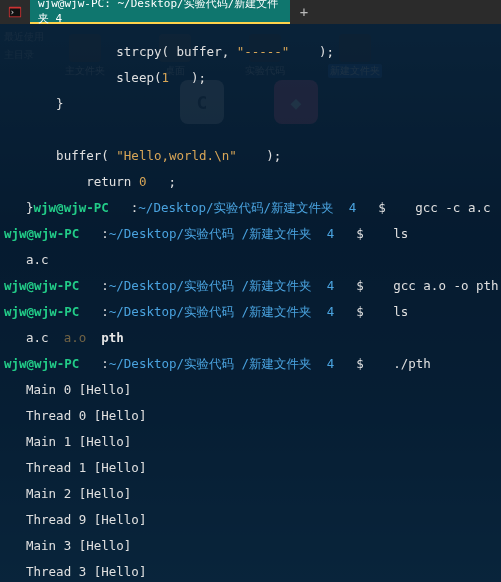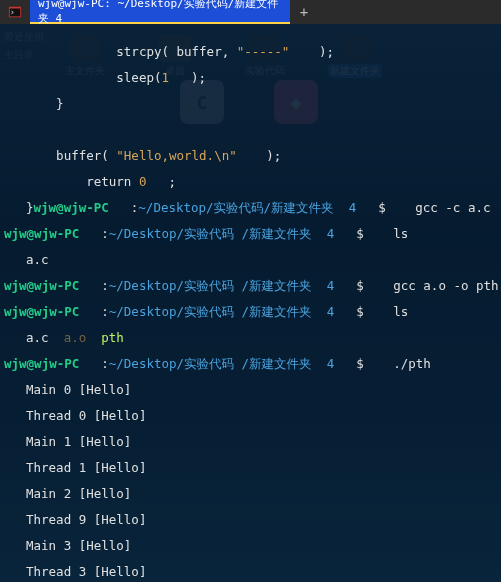--- a/index.html
+++ b/index.html
@@ -43,21 +43,21 @@
   .titlebar {
     position: relative; z-index: 3;
     height: 24px; background: #2b2b2b; display:flex; align-items:stretch;
   }
   .tb-icon {
     width: 30px; display:flex; align-items:center; justify-content:center;
     color:#e0e0e0;
   }
   .tb-icon svg { width:14px; height:14px; }
   .tab {
-    background:#1d4ed8; color:#fff; display:flex; align-items:center;
+    background:#0f766e; color:#fff; display:flex; align-items:center;
     padding: 0 8px; font-size:11px; gap:8px;
     border-bottom: 2px solid #ffd24a;
     max-width: 260px;
   }
   .newtab {
     width:28px; display:flex; align-items:center; justify-content:center;
     color:#bbb; font-size:14px;
   }
   .tb-rest { flex:1; }
 
@@ -77,21 +77,21 @@
     font-family: "DejaVu Sans Mono", Consolas, monospace;
     font-size: 12.5px;
     line-height: 13px;
     white-space: pre;
     overflow: hidden;
   }
   .c-str    { color:#d8a657; }
   .c-white  { color:#e0e0e0;margin-left:22px; }
   .c-prompt { color:#22cc88; font-weight:bold; }
   .c-path   { color:#4aa3df; font-weight:normal; }
-  .c-cyan   { color:#bef264; font-weight:normal;}
+  .c-cyan   { color:#e5e5e5; font-weight:bold;}
   .line { height:13px; }
   .faint { opacity:.5; }
 </style>
 </head>
 <body>
 
 <div class="desktop-bg"></div>
 
 <div class="leftpanel">
   <div class="lp-item">最近使用</div>

